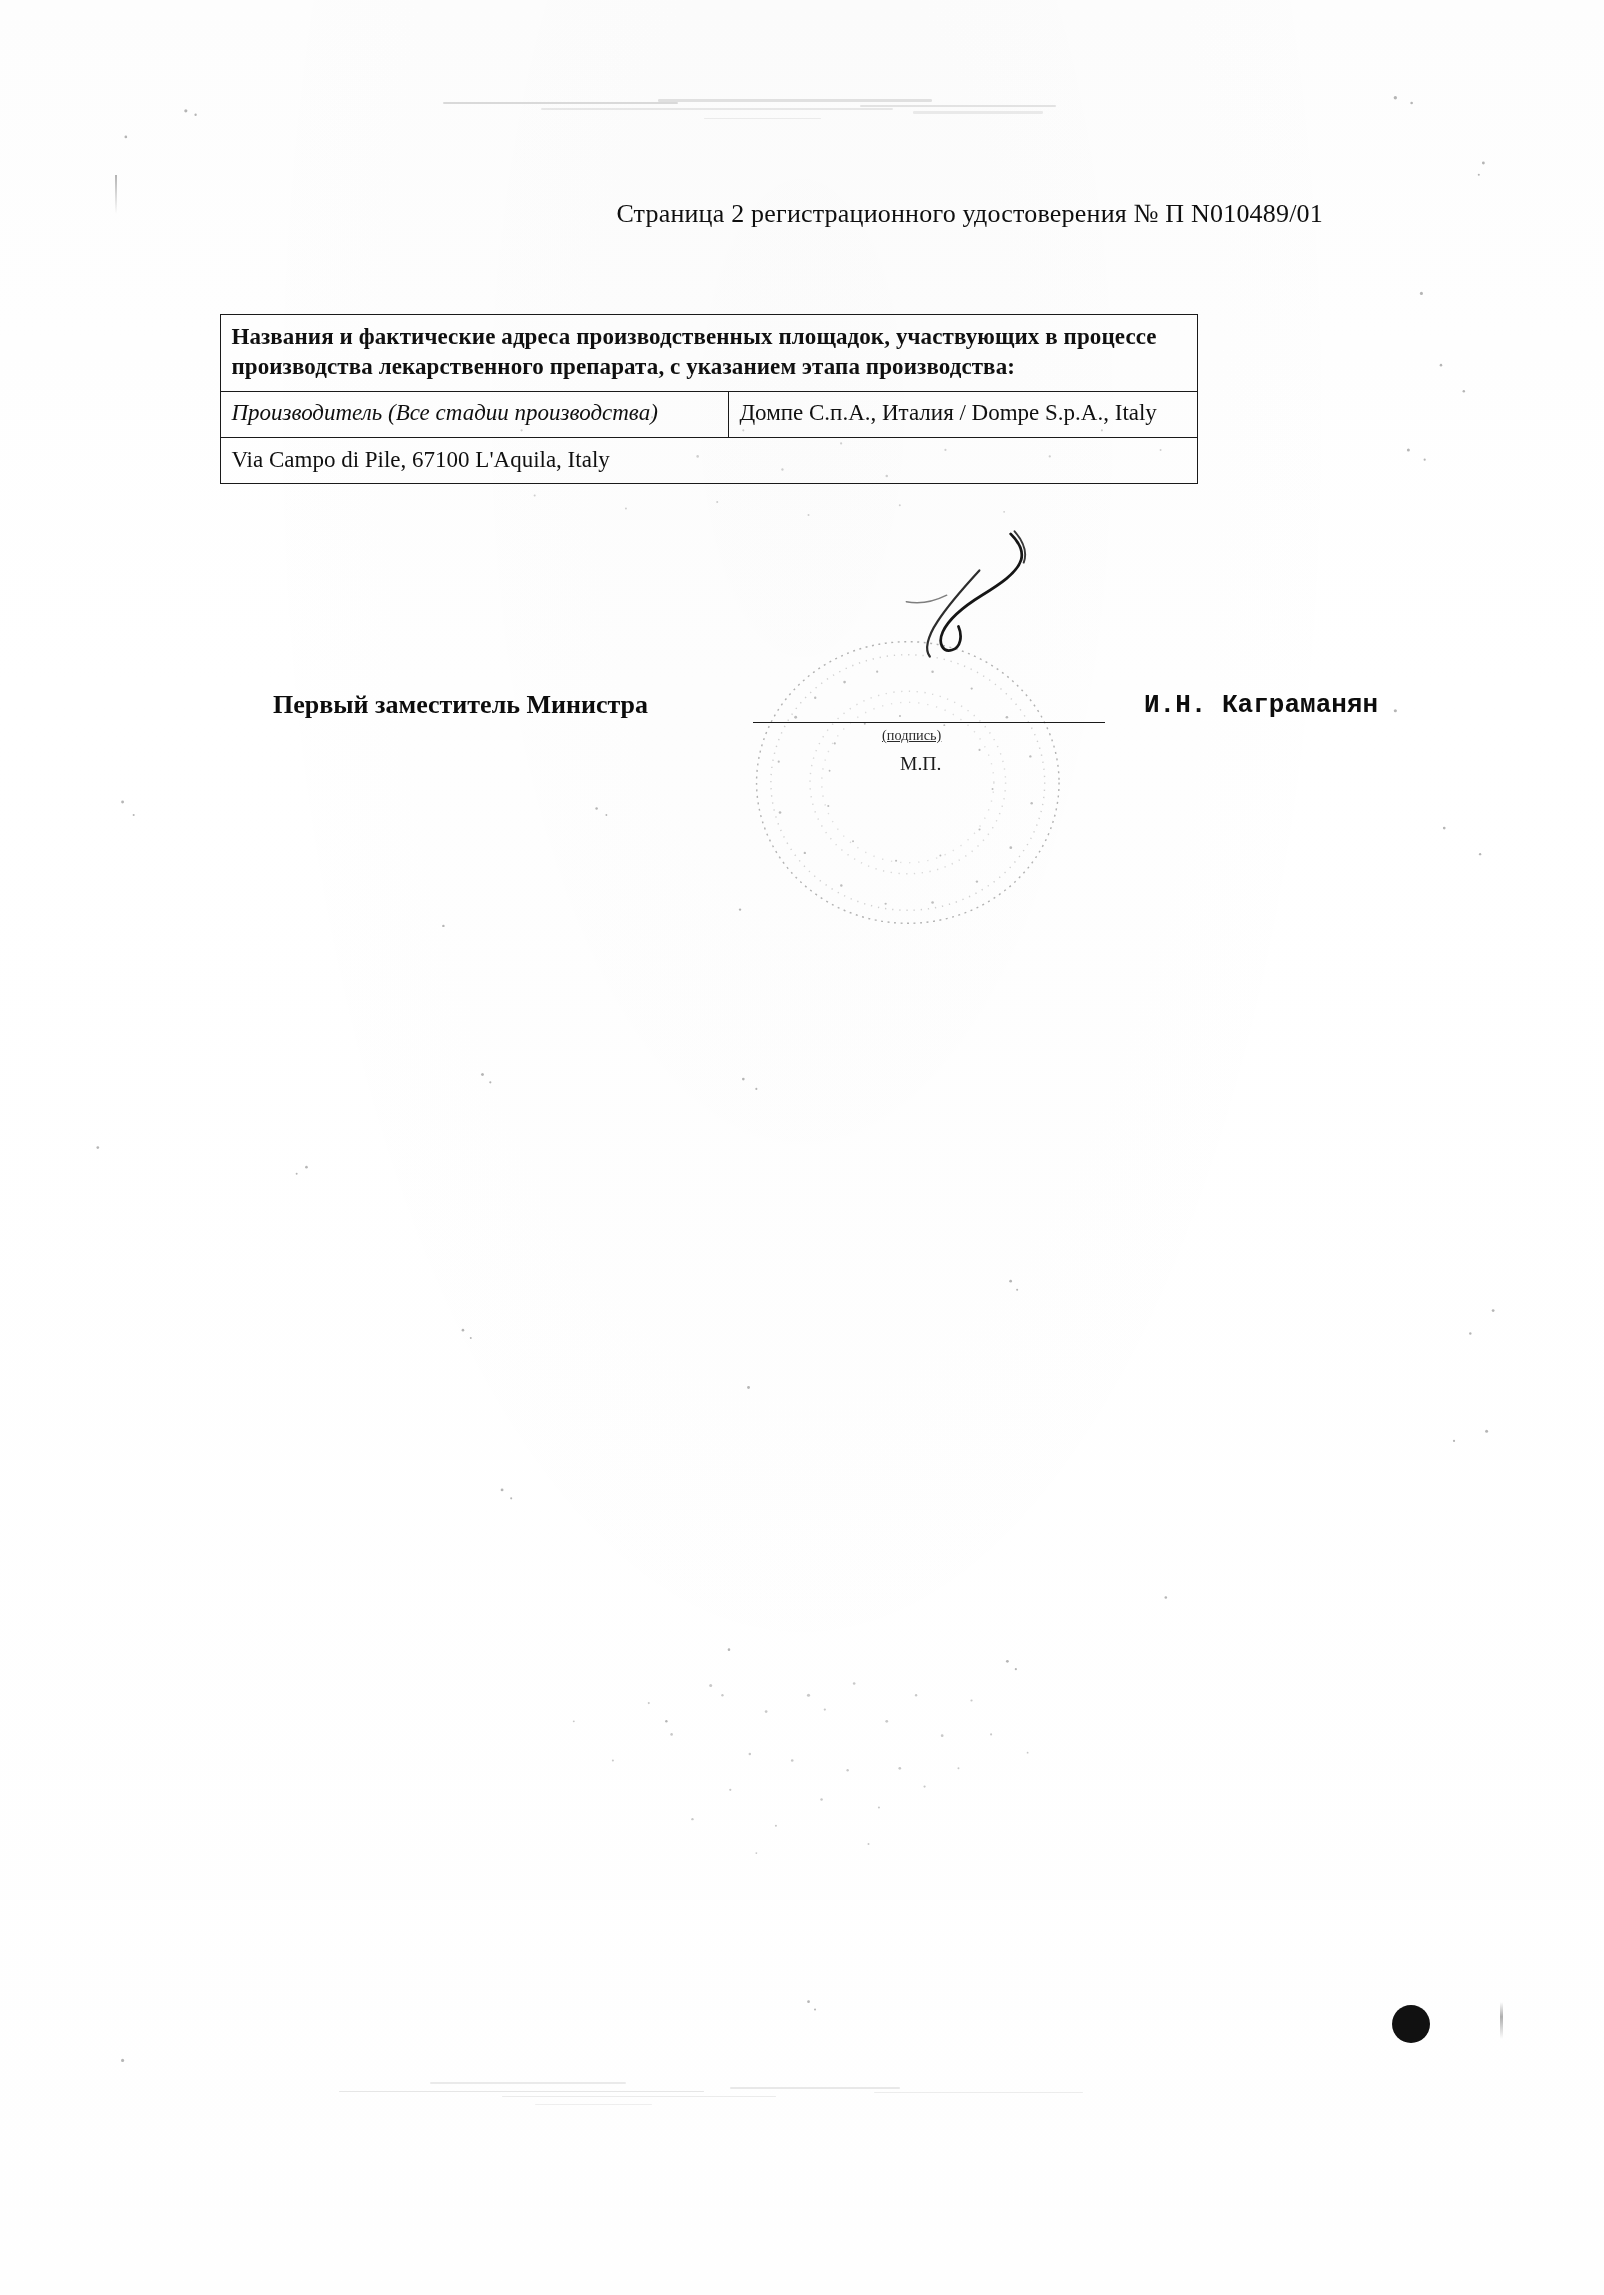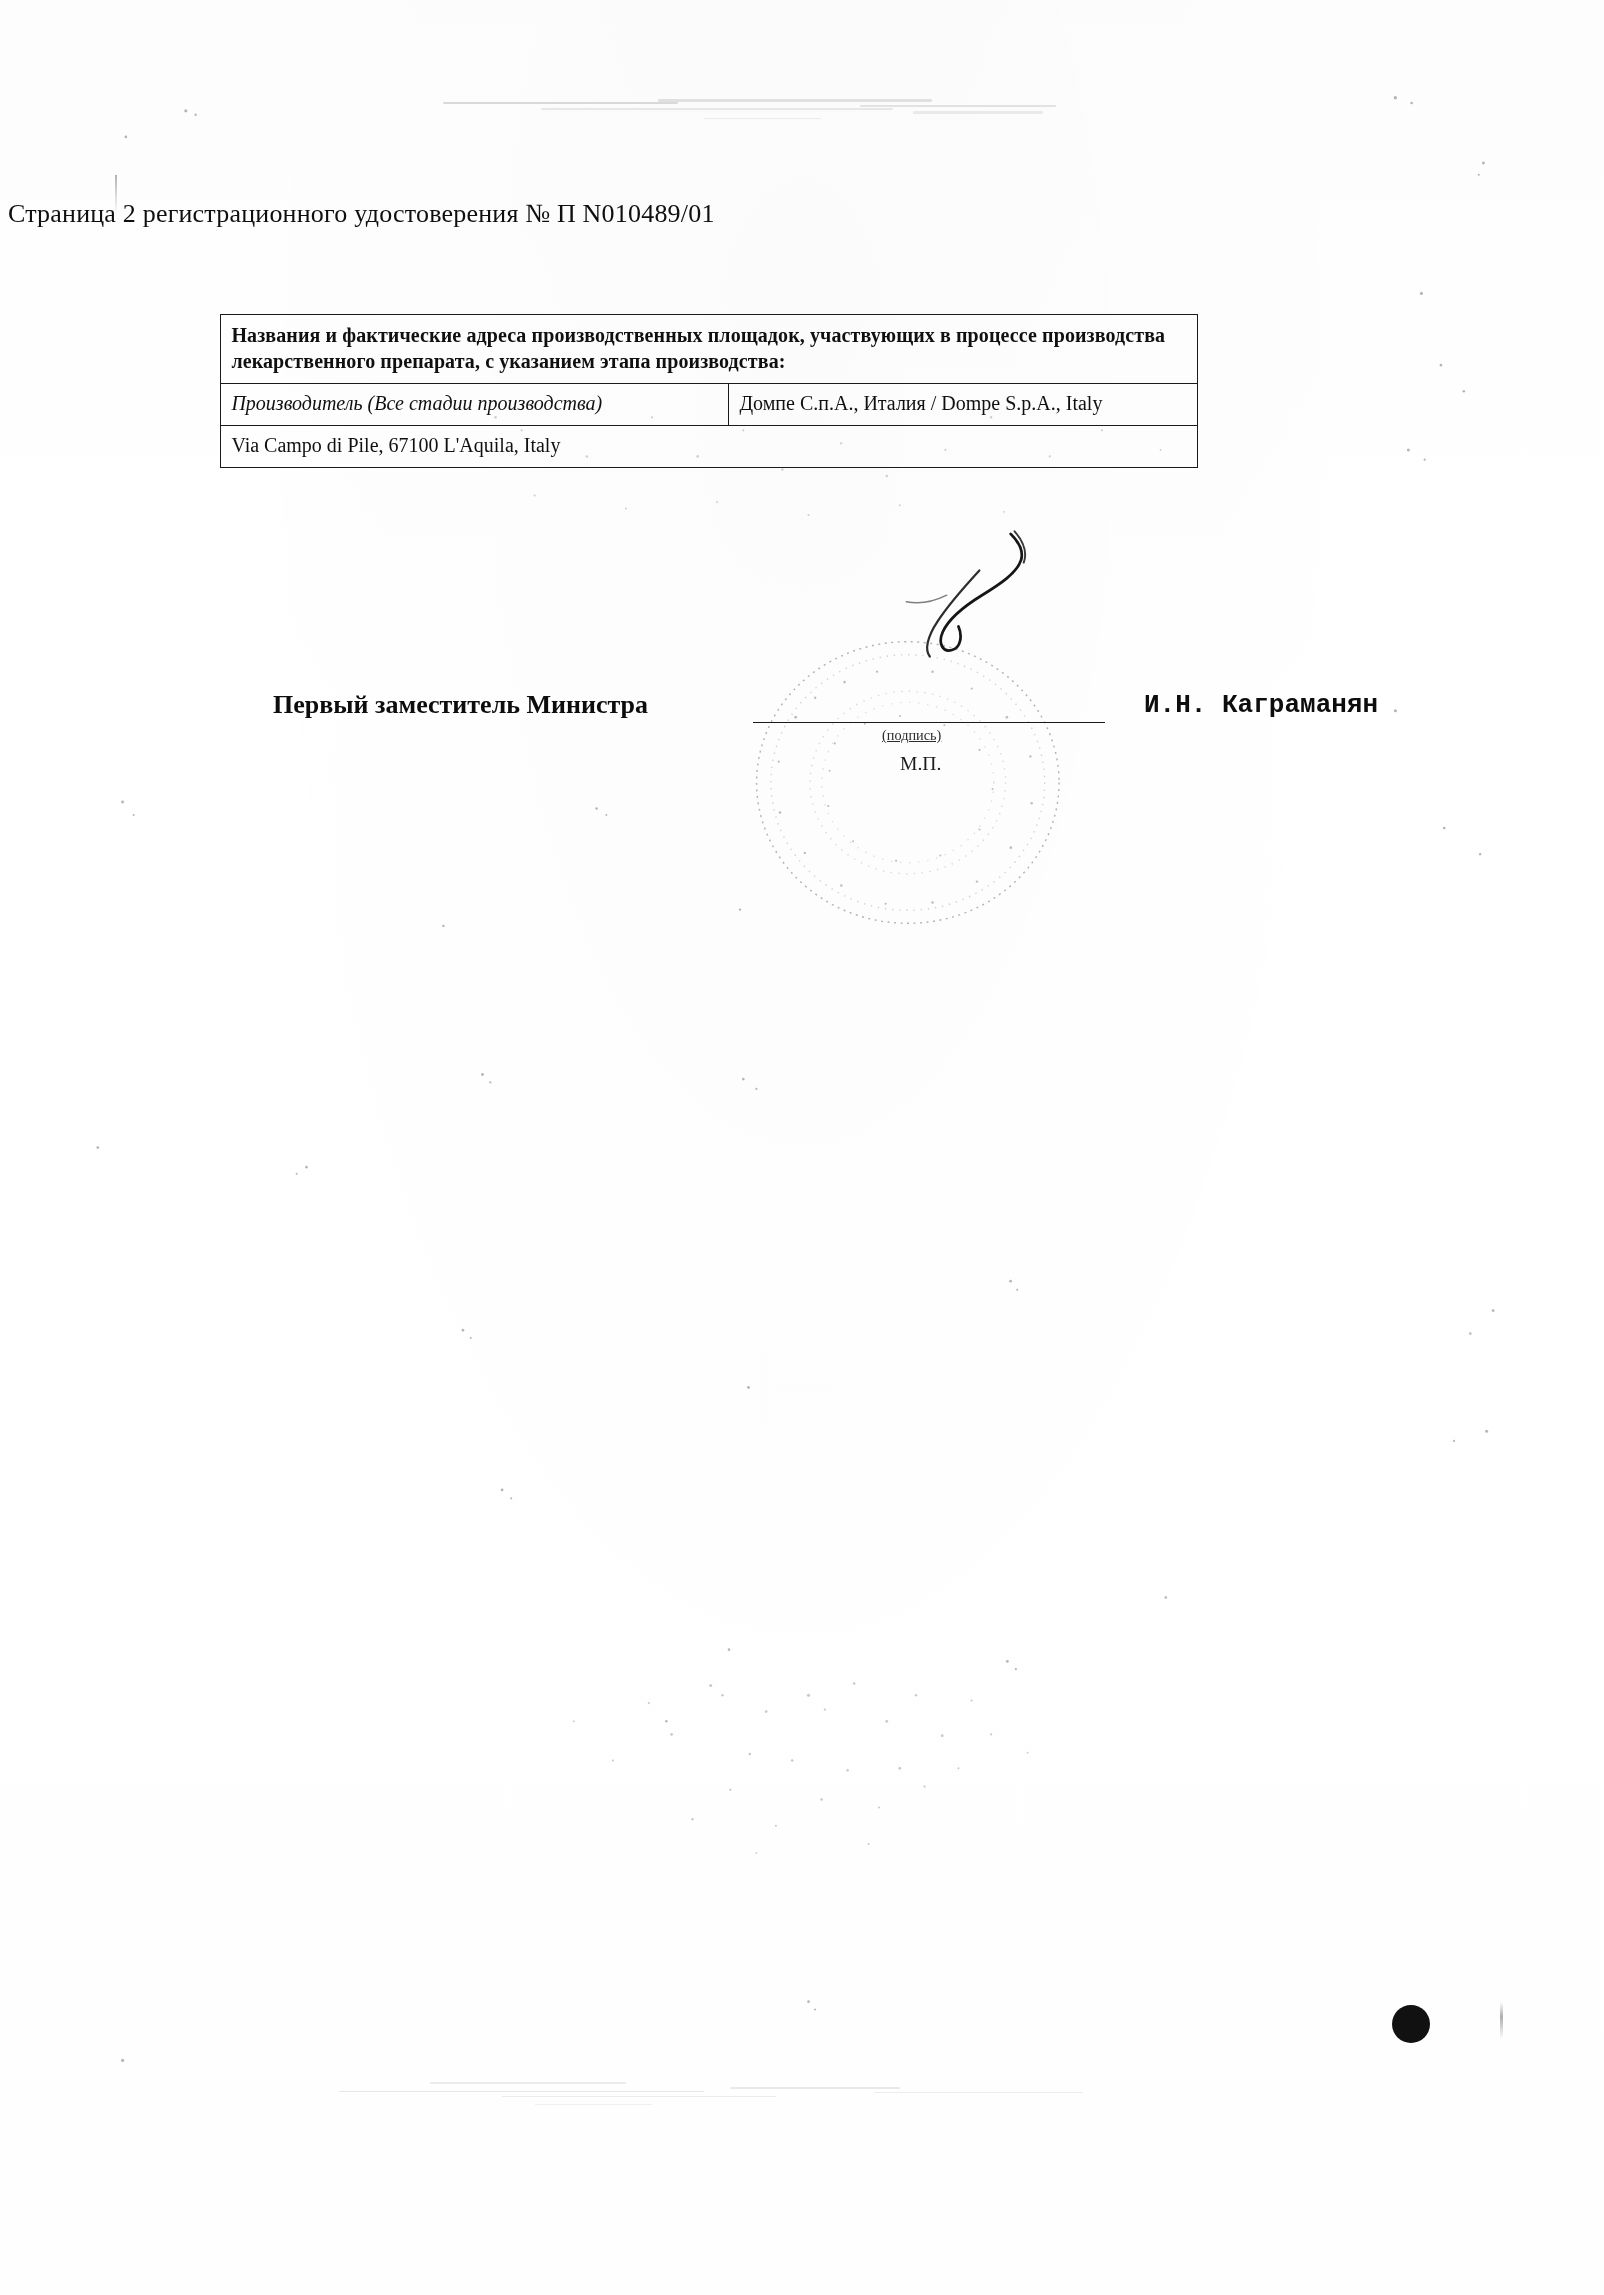--- a/index.html
+++ b/index.html
@@ -48,45 +48,45 @@
     position: absolute;
     background: #b8b8b8;
     height: 2px;
     border-radius: 1.3px;
     filter: blur(0.7px);
   }
 
   
   .doc-header {
     position: absolute;
-    left: 8px;
+    left: 15px;
     top: 199px;
     width: 1308px;
-    text-align: left;
+    text-align: right;
     font-size: 26px;
     letter-spacing: 0.2px;
     color: #0f0f0f;
     white-space: nowrap;
   }
 
   
   .info-table {
     position: absolute;
     left: 220px;
     top: 314px;
     width: 978px;
     border: 1.3px solid #1a1a1a;
     border-collapse: collapse;
     background: transparent;
   }
   .info-table td {
     border: 1.3px solid #1a1a1a;
     padding: 6.5px 10.4px 7.8px 10.4px;
     vertical-align: top;
-    font-size: 20px;
+    font-size: 23px;
     line-height: 1.34;
     color: #101010;
   }
   .cell-title {
     font-weight: bold;
     font-size: 22px;
     line-height: 1.36;
     letter-spacing: 0.1px;
   }
   .cell-role {

